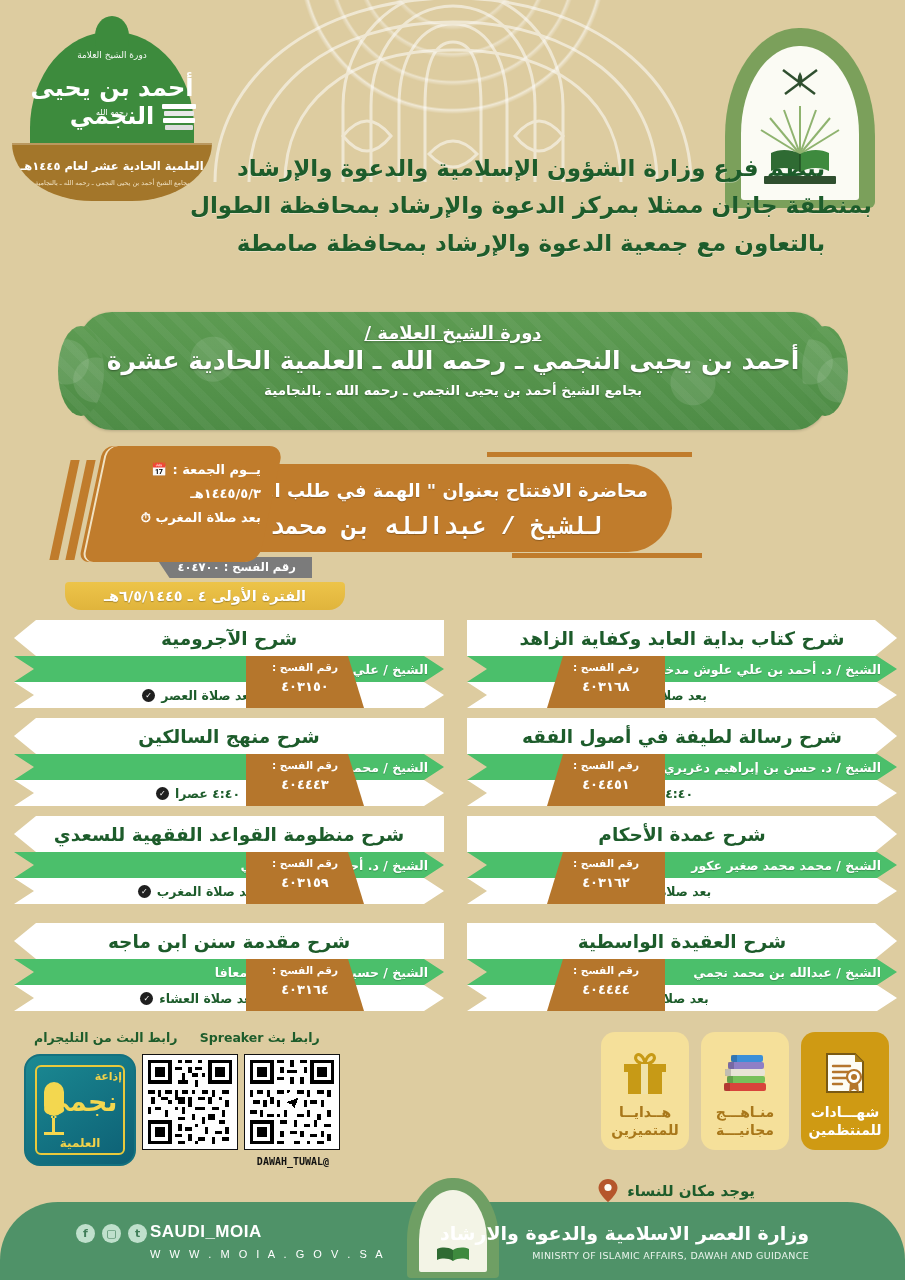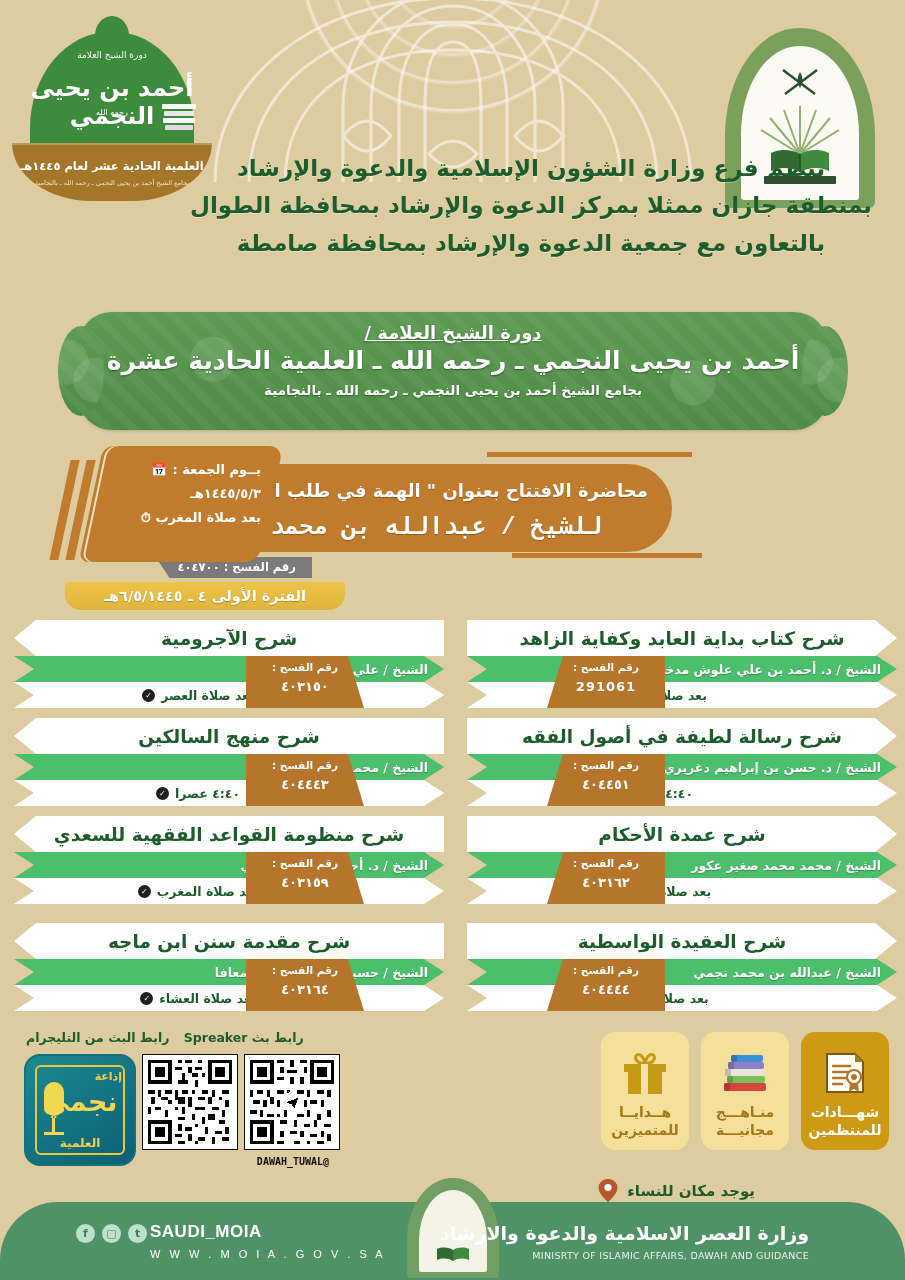--- a/index.html
+++ b/index.html
@@ -190,21 +190,21 @@
     content:"";position:absolute;top:0;bottom:0;width:9px;background:#e2b93f;
   }
   .card.col-r .c-fasah:before{right:-9px;clip-path:polygon(0 0,100% 0,100% 100%,0 100%);}
   .card.col-l .c-fasah:before{left:-9px;}
   .card .c-fasah .f-label{font-size:10.5px;font-weight:bold;padding-top:5px;}
   .card .c-fasah .f-num{font-size:13px;font-weight:bold;padding-top:6px;letter-spacing:1px;}
 
   
   .media-block{position:absolute;left:16px;top:1030px;width:330px;height:180px;}
   .media-cap{position:absolute;top:0;right:0;width:330px;text-align:left;color:#1d5c2b;font-size:12.5px;font-weight:bold;}
-  .media-cap span{margin-left:10px;}
+  .media-cap span{margin-left:18px;}
   .radio-logo{
     position:absolute;left:8px;top:24px;width:108px;height:108px;border-radius:16px;
     background:linear-gradient(145deg,#1b8a93,#0d5f74);
     border:2px solid #14717f;
   }
   .radio-logo .rl-frame{position:absolute;inset:9px;border:2px solid #e9c93c;border-radius:6px;}
   .radio-logo .rl-t{position:absolute;right:12px;top:14px;color:#f1d24a;font-size:11px;font-weight:bold;}
   .radio-logo .rl-m{position:absolute;left:0;right:0;top:30px;text-align:center;color:#f3d74f;font-size:27px;font-weight:bold;}
   .radio-logo .rl-b{position:absolute;left:0;right:0;bottom:14px;text-align:center;color:#f1d24a;font-size:12px;font-weight:bold;}
   .radio-logo .mic{position:absolute;left:16px;top:26px;width:22px;height:56px;}
@@ -387,21 +387,21 @@
         <span class="c-sheikh">الشيخ / د. أحمد بن علي علوش مدخلي</span>
       </div>
       <div class="c-white">
         <span class="c-time">
           <span class="clock-dot">✓</span>
           <span>بعد صلاة العصر</span>
         </span>
       </div>
       <div class="c-fasah">
         <div class="f-label">رقم الفسح :</div>
-        <div class="f-num">291061</div>
+        <div class="f-num">٤٠٣١٦٨</div>
       </div>
     </div>
 
     <div class="card col-r row-2">
       <div class="c-title">شرح رسالة لطيفة في أصول الفقه</div>
       <div class="c-green">
         <span class="c-sheikh">الشيخ / د. حسن بن إبراهيم دغريري</span>
       </div>
       <div class="c-white">
         <span class="c-time">

